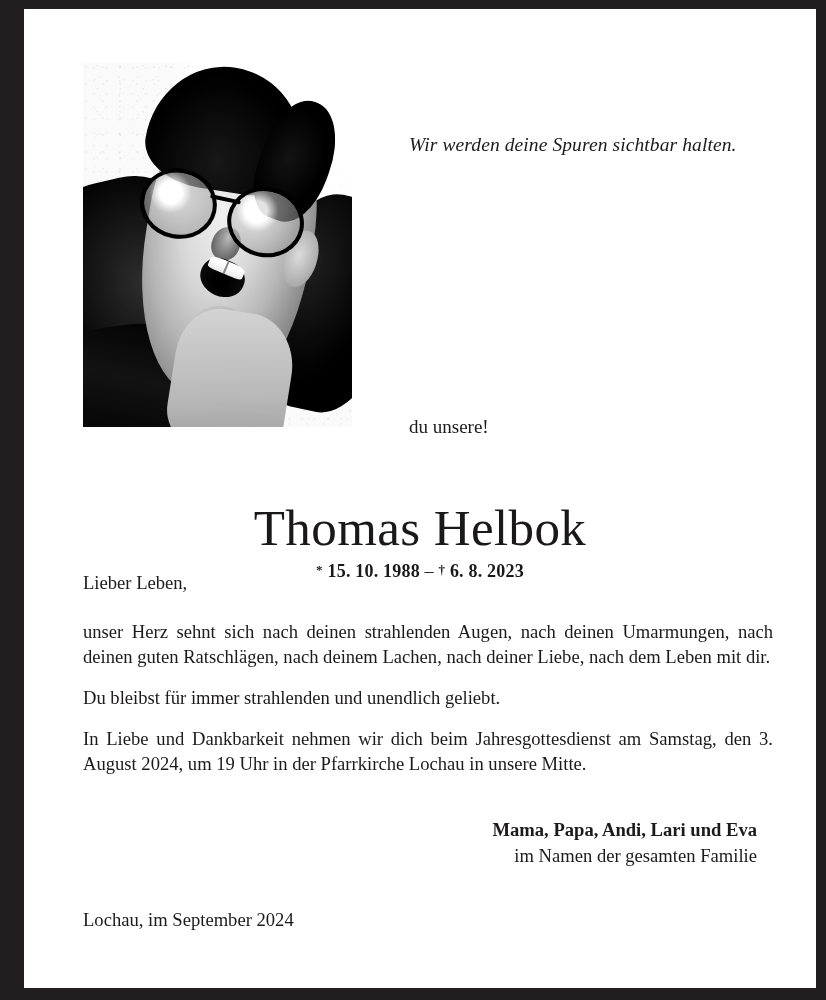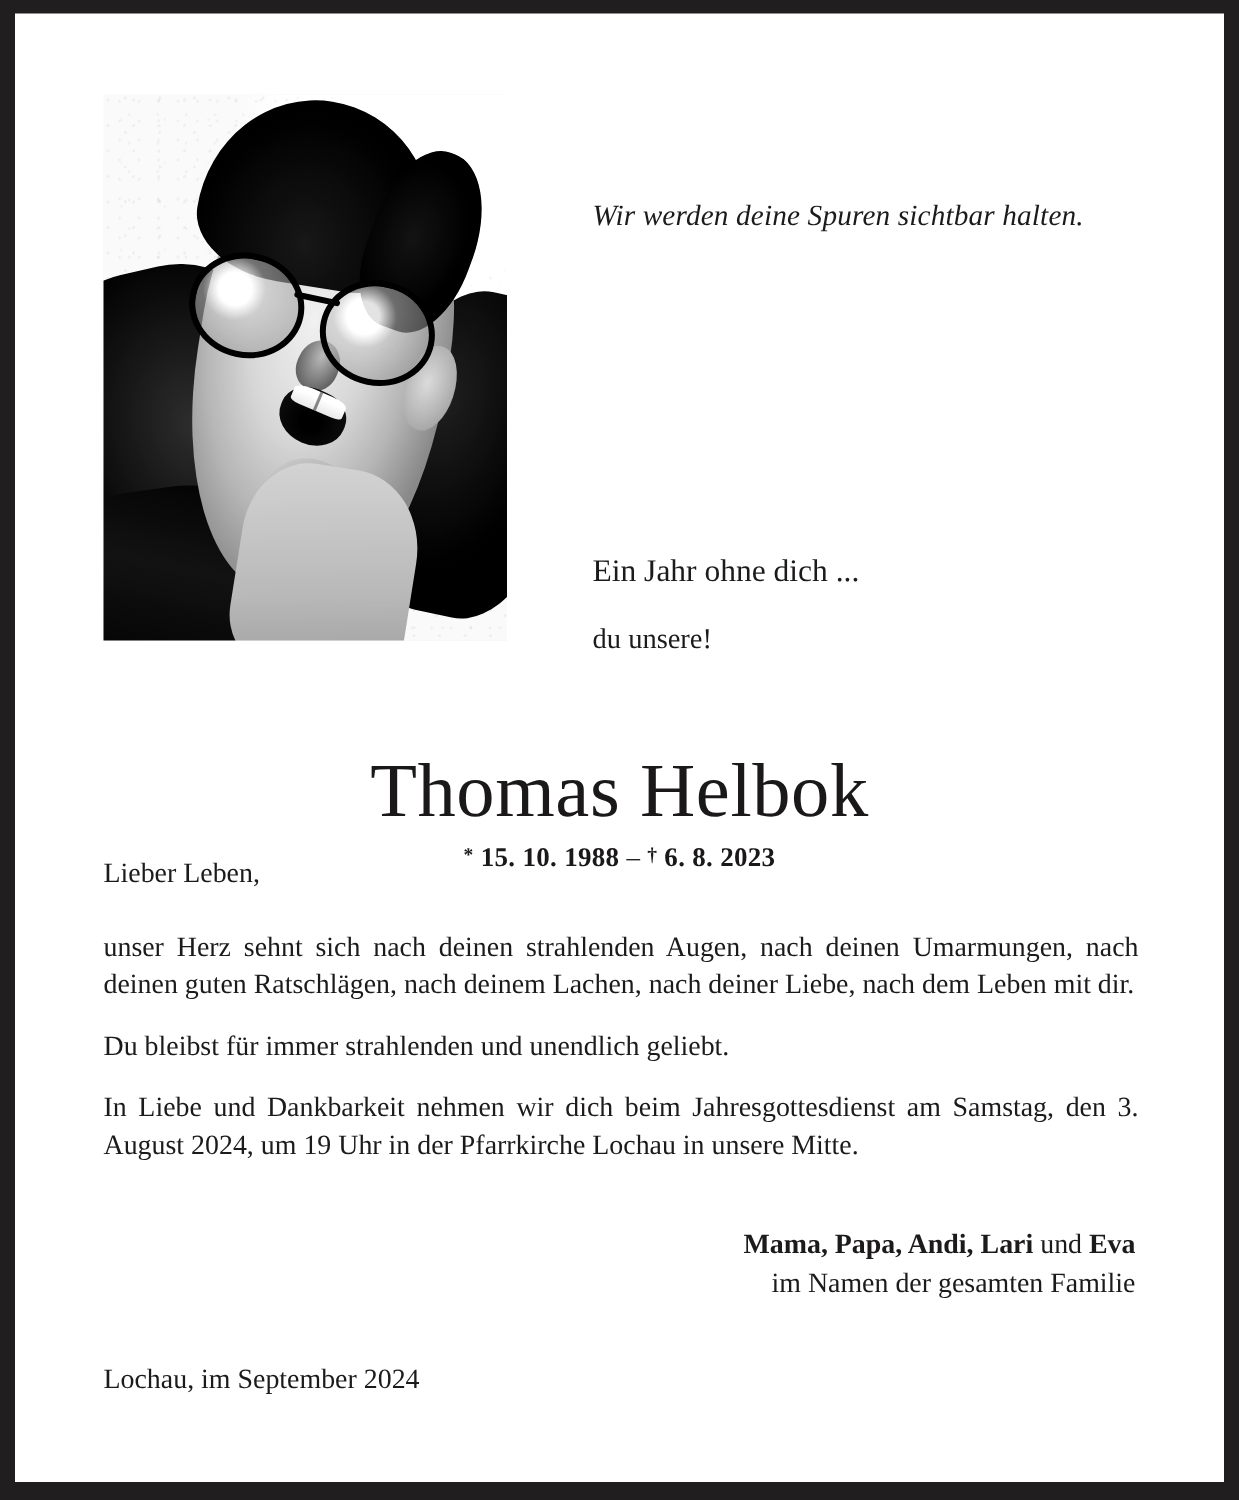--- a/index.html
+++ b/index.html
@@ -14,21 +14,21 @@
     font-family: "Liberation Serif", "DejaVu Serif", serif;
   }
 
   
   .obituary-frame {
     position: relative;
     width: 826px;
     height: 1000px;
     background: #201e1f;
     box-sizing: border-box;
-    padding: 9px 10px 12px 10px;
+    padding: 9px 10px 12px 24px;
   }
   .obituary-page {
     position: relative;
     width: 100%;
     height: 100%;
     background: #ffffff;
     box-sizing: border-box;
     overflow: hidden;
   }
 
@@ -269,21 +269,21 @@
     position: absolute;
     left: 0;
     right: 59px;
     top: 808px;
     text-align: right;
     color: #1c1a1a;
     font-size: 18.6px;
     line-height: 1.38;
   }
   .signature-block .sig-names { font-weight: bold; }
-  .signature-block .sig-names .plain { font-weight: normal; }
+  .signature-block .sig-names .plain { font-weight: bold; }
 
   
   .place-line {
     position: absolute;
     left: 59px;
     top: 900px;
     font-size: 18.6px;
     color: #1c1a1a;
   }
   .place-line .place { font-weight: normal; }
@@ -317,21 +317,20 @@
         <div class="ph-glasses">
           <div class="ph-lens l"></div>
           <div class="ph-lens r"></div>
           <div class="ph-bridge"></div>
         </div>
       </div>
     </div>
 
     <div class="line-motto">Wir werden deine Spuren sichtbar halten.</div>
 
-    <div class="line-jahr">Ein Jahr ohne dich ...</div>
     <div class="line-fehlst">du unsere!</div>
 
     <div class="name-block">
       <div class="deceased-name">Thomas Helbok</div>
       <div class="deceased-dates"><span class="sym">*</span> <span>15. 10. 1988</span> <span class="dash">–</span> <span class="sym">†</span> <span>6. 8. 2023</span></div>
     </div>
 
     <div class="body-copy">
       <p class="salutation">Lieber Leben,</p>
       <p class="justified">unser Herz sehnt sich nach deinen strahlenden Augen, nach deinen Umarmungen, nach deinen guten Ratschlägen, nach deinem Lachen, nach deiner Liebe, nach dem Leben mit dir.</p>

